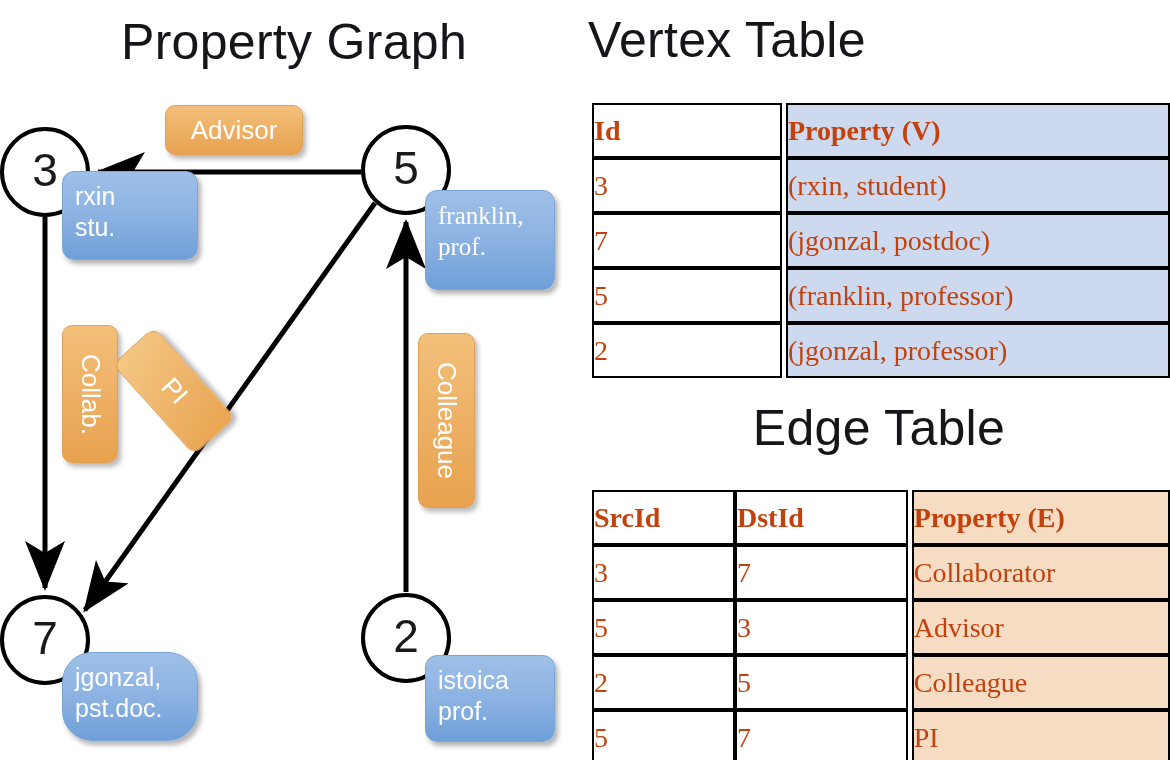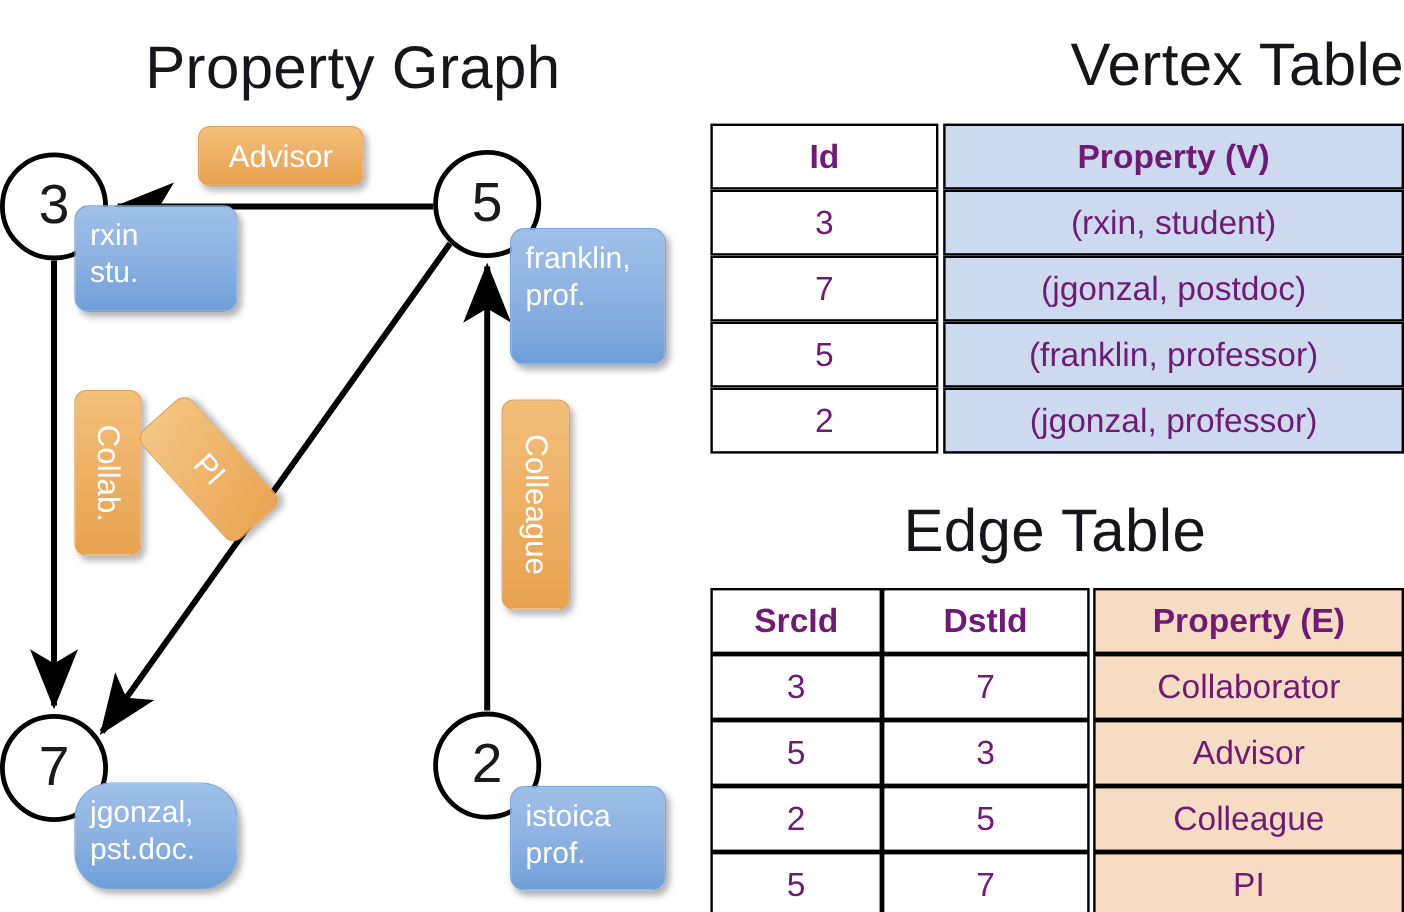--- a/index.html
+++ b/index.html
@@ -11,25 +11,24 @@
   .stage{position:absolute;left:0;top:0;width:1170px;height:760px;}
 
   
   .title{
     position:absolute;
     font-family:"Liberation Sans",sans-serif;
     font-weight:300;
     color:#15151a;
     letter-spacing:0.3px;
     white-space:nowrap;
-    margin-top:14px;
     -webkit-font-smoothing:antialiased;
   }
   #title-property-graph{left:0;top:12px;width:588px;text-align:center;font-size:50px;line-height:60px;}
-  #title-vertex-table{left:588px;top:10px;width:582px;text-align:right;font-size:50px;line-height:60px;}
+  #title-vertex-table{left:588px;top:10px;width:582px;text-align:left;font-size:50px;line-height:60px;}
   #title-edge-table{left:588px;top:398px;width:582px;text-align:center;font-size:50px;line-height:60px;}
 
   
   #graph-panel{position:absolute;left:0;top:0;width:588px;height:760px;}
   #graph-svg{position:absolute;left:0;top:0;}
 
   .vnode{
     position:absolute;width:90px;height:90px;border-radius:50%;
     background:#fff;border:4px solid #000;
     box-sizing:border-box;
@@ -73,24 +72,24 @@
   }
   .ebox.diag{
     background:linear-gradient(160deg,#f4c884 0%,#eeb368 55%,#e9a552 100%);
   }
   .ebox.diag > span{display:block;transform:rotate(90deg);white-space:nowrap;}
 
   
   .tbl{position:absolute;border-collapse:separate;border-spacing:0;}
   .tbl td{
     border:2px solid #000;
-    font-family:Liberation Sans, sans-serif;
+    font-family:Liberation Serif, serif;
     font-weight:300;
-    font-size:28px;color:#701a75;
-    text-align:center;
+    font-size:28px;color:#c2410c;
+    text-align:left;
     padding:0;
     background:#ffffff;
     box-sizing:border-box;
   }
   .tbl td.hd{font-weight:bold;}
   .tbl td.blue{background:#ccd9ee;}
   .tbl td.orange{background:#f5dcc2;}
   .colgap{width:4px;border:none !important;background:transparent !important;}
 </style>
 </head>
@@ -128,21 +127,21 @@
     </div>
     <div class="vnode" style="left:0px;top:595px;">
       <span>7</span>
     </div>
     <div class="vnode" style="left:361px;top:593px;">
       <span>2</span>
     </div>
 
     <div class="pbox" style="left:62px;top:171px;width:136px;height:89px;">rxin
 stu.</div>
-    <div class="pbox" style="left:425px;top:190px;width:130px;height:114px;">franklin,
+    <div class="pbox" style="left:425px;top:190px;width:130px;height:100px;font-family:Liberation Serif, serif;">franklin,
 prof.</div>
     <div class="pbox" style="left:62px;top:652px;width:136px;height:89px;border-radius:30px;">jgonzal,
 pst.doc.</div>
     <div class="pbox" style="left:425px;top:655px;width:130px;height:87px;">istoica
 prof.</div>
 
     <div class="ebox" style="left:165px;top:105px;width:138px;height:50px;">
       <span>Advisor</span>
     </div>
 

